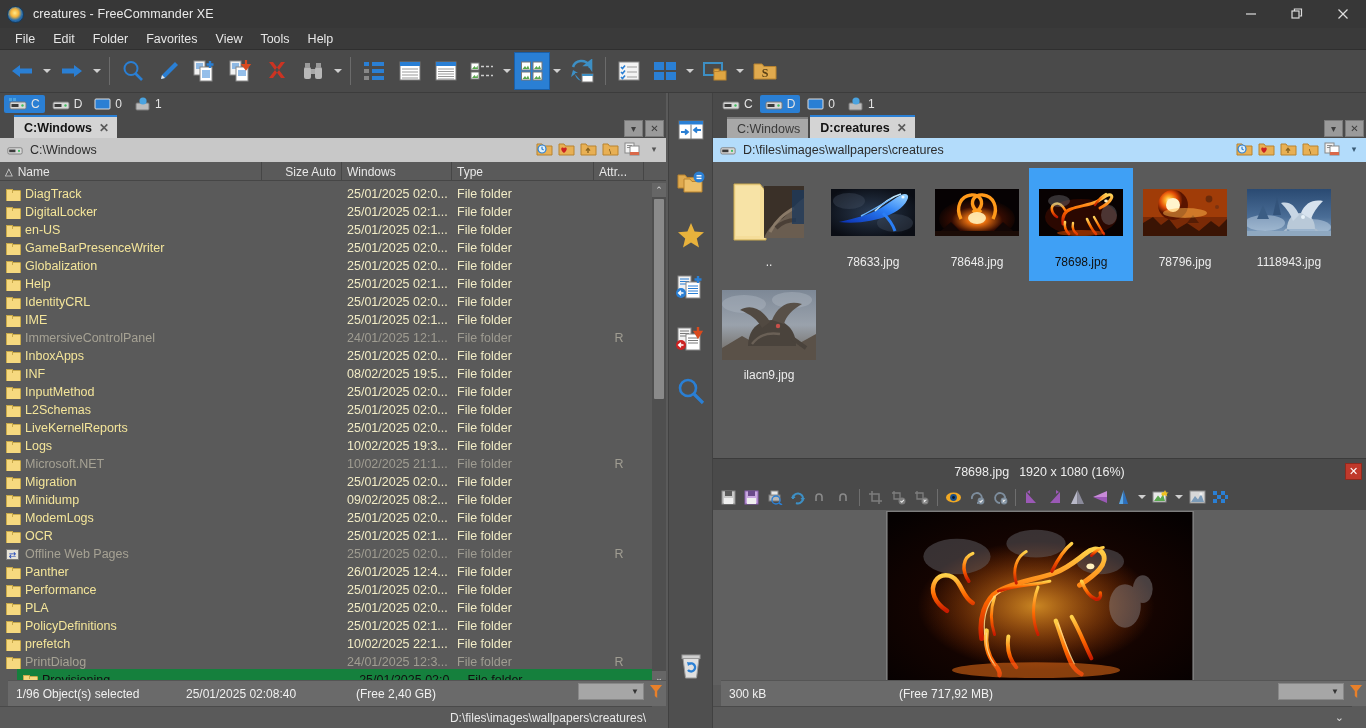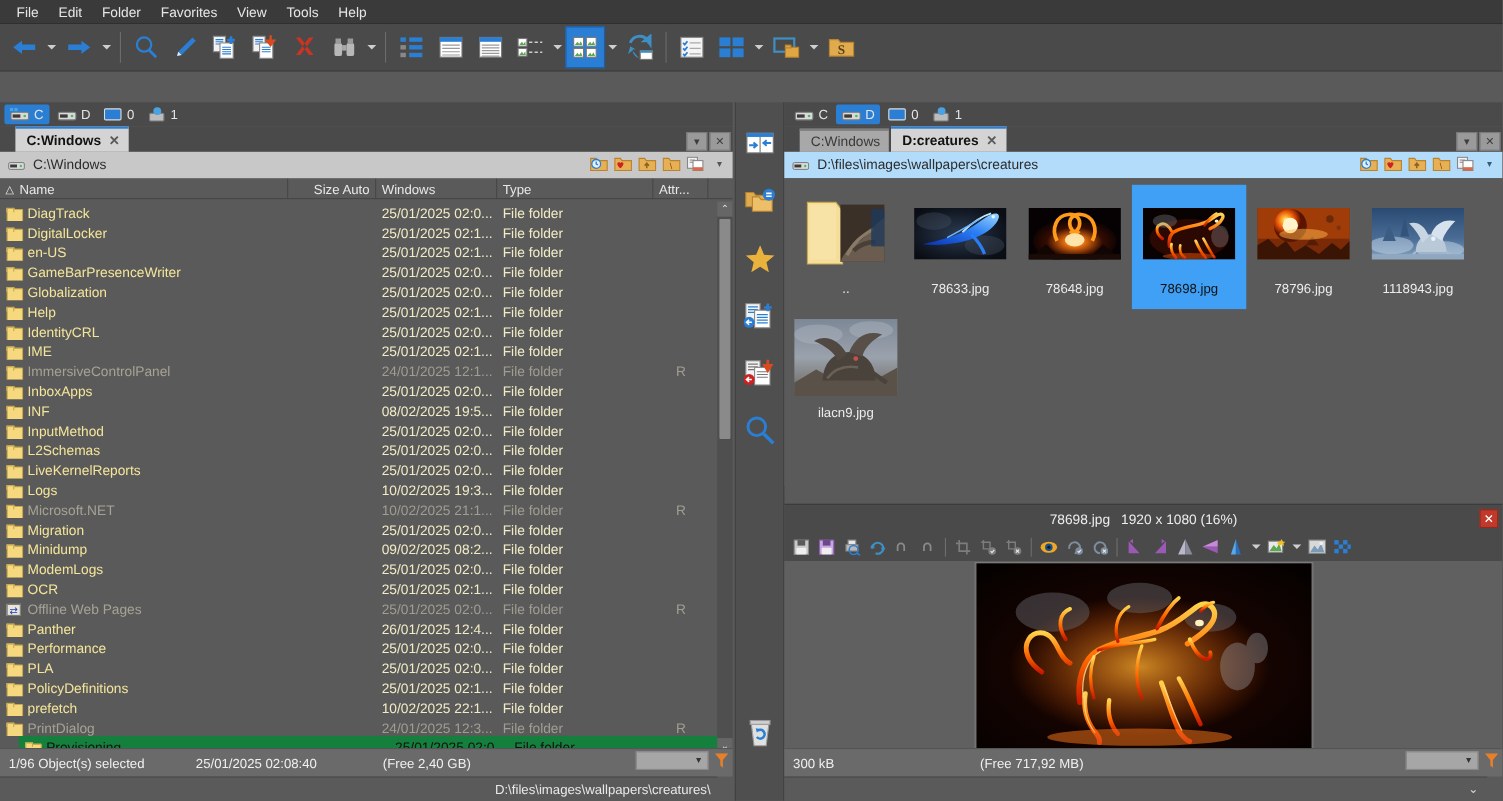--- a/index.html
+++ b/index.html
@@ -127,21 +127,21 @@
 
   
   .vscroll { position: absolute; right: 0; top: 0; bottom: 0; width: 14px; background: #4f4f4f; }
   .vscroll .btn-up, .vscroll .btn-dn {
     height: 14px; background: #666; display:flex; align-items:center; justify-content:center; color:#ddd; font-size:9px;
   }
   .vscroll .thumb { position:absolute; left:2px; width:10px; background:#8a8a8a; border-radius:1px; }
 
   
   .statusbar {
-    position: absolute; left: 0; right: 0; bottom: 22px; height: 26px; background: #6a6a6a;
+    position: absolute; left: 8px; right: 0; bottom: 22px; height: 26px; background: #6a6a6a;
     display: flex; align-items: center; font-size: 12px; color: #f0f0f0; border-top: 1px solid #555;
   }
   .sb-cell { padding: 0 8px; }
   .sb-combo {
     position: absolute; right: 22px; top: 2px; width: 66px; height: 17px; background: #a6a6a6;
     border: 1px solid #888; display: flex; align-items: center; justify-content: flex-end; padding-right: 4px;
   }
   .funnel { position: absolute; right: 3px; top: 3px; }
   .botbar {
     position: absolute; left: 0; right: 14px; bottom: 0; height: 22px; background: #5a5a5a;
@@ -168,20 +168,43 @@
   .vt { width: 23px; height: 22px; display: flex; align-items: center; justify-content: center; }
   .vsep { width: 1px; height: 17px; background: #6e6e6e; margin: 0 4px; }
   .viewer-canvas { position: absolute; left: 0; right: 0; top: 51px; bottom: 0; background: #606060; display: flex; align-items: center; justify-content: center; }
   .fireimg { width: 308px; height: 173px; border: 1px solid #7d7d7d; }
 </style>
 </head>
 <body>
 
 <div class="app">
 
+  <div class="titlebar">
+    <div class="app-icon"></div>
+    <div class="title-text">creatures - FreeCommander XE</div>
+    <div class="win-btns">
+      <div class="win-btn">
+        <svg width="12" height="12" viewBox="0 0 12 12">
+            <line x1="1" y1="6" x2="11" y2="6" stroke="#dcdcdc" stroke-width="1.2"></line>
+          </svg>
+      </div>
+      <div class="win-btn">
+        <svg width="12" height="12" viewBox="0 0 12 12">
+            <rect x="1" y="3" width="7" height="7" fill="none" stroke="#dcdcdc" stroke-width="1.2"></rect>
+            <polyline points="3.4,3 3.4,1 10.5,1 10.5,8 8.5,8" fill="none" stroke="#dcdcdc" stroke-width="1.2"></polyline>
+          </svg>
+      </div>
+      <div class="win-btn close">
+        <svg width="12" height="12" viewBox="0 0 12 12">
+            <line x1="1.5" y1="1.5" x2="10.5" y2="10.5" stroke="#dcdcdc" stroke-width="1.2"></line>
+            <line x1="10.5" y1="1.5" x2="1.5" y2="10.5" stroke="#dcdcdc" stroke-width="1.2"></line>
+          </svg>
+      </div>
+    </div>
+  </div>
 
   <div class="menubar">
     <div class="menu-item">File</div>
     <div class="menu-item">Edit</div>
     <div class="menu-item">Folder</div>
     <div class="menu-item">Favorites</div>
     <div class="menu-item">View</div>
     <div class="menu-item">Tools</div>
     <div class="menu-item">Help</div>
   </div>

